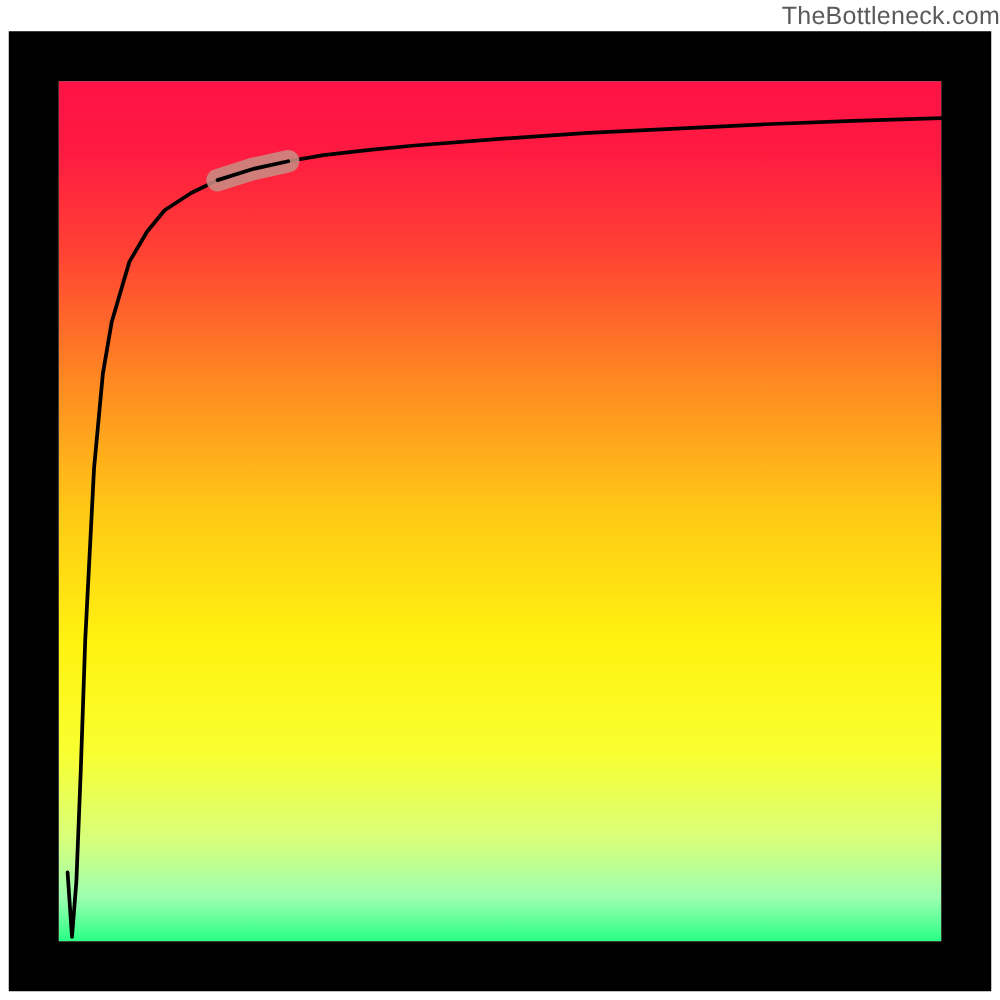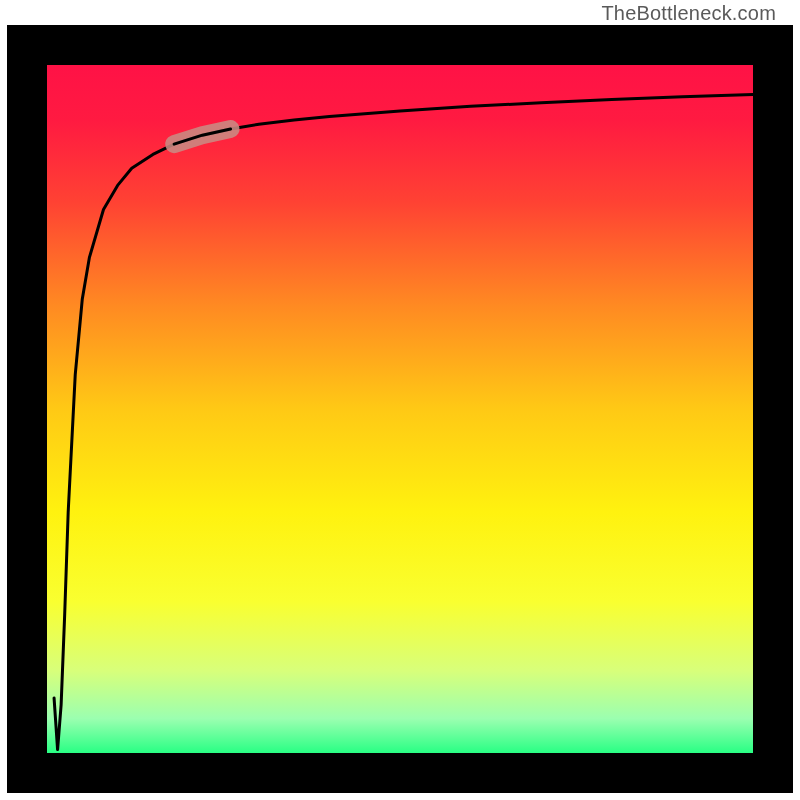--- a/index.html
+++ b/index.html
@@ -12,21 +12,21 @@
     overflow: hidden;
   }
   .chart-wrap {
     position: relative;
     width: 800px;
     height: 800px;
   }
   .attribution {
     position: absolute;
     top: 2px;
-    right: 24px;
+    right: 0;
     color: #5a5a5a;
     font-size: 20px;
     letter-spacing: 0.2px;
     user-select: text;
   }
   svg {
     display: block;
   }
 </style>
 </head>

